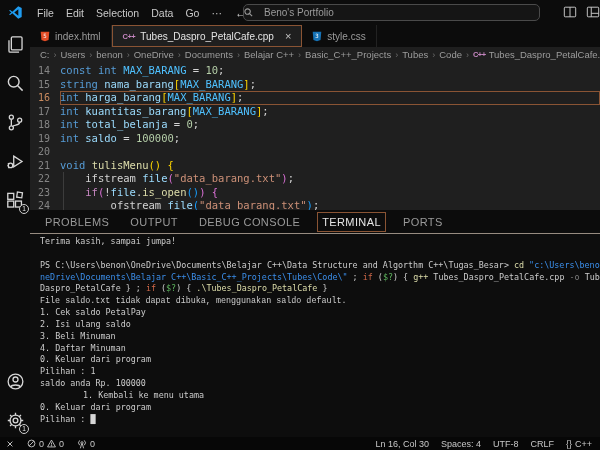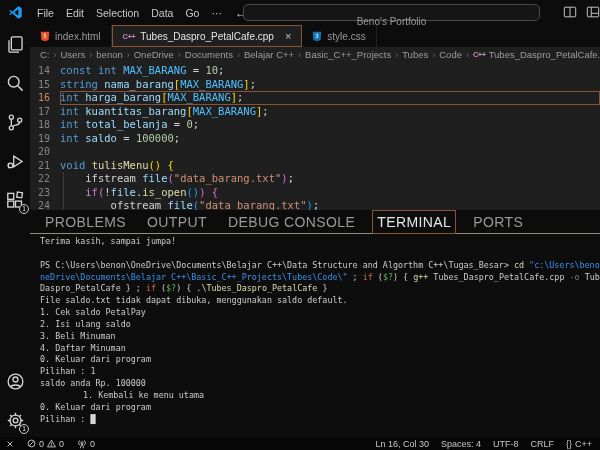--- a/index.html
+++ b/index.html
@@ -7,22 +7,22 @@
               font-family:"Liberation Sans", sans-serif; }
   .window { width:600px; height:450px; display:flex; flex-direction:column; background:#0a0a0a; }
 
   
   .titlebar { height:25px; flex:none; background:#0c0c0c; display:flex; align-items:center; position:relative; }
   .logo { margin:0 8px 0 8px; display:flex; }
   .menu-item { color:#c9c9c9; font-size:10.5px; padding:0 6px; cursor:default; }
   .nav-arrow { color:#c9c9c9; font-size:12px; padding:0 7px; }
   .command-center { position:absolute; left:243px; top:4px; width:297px; height:17px;
     border:1px solid #4a4a4a; border-radius:5px; background:#151515;
-    display:flex; align-items:center; justify-content:space-between; gap:11px;
-    color:#9b9b9b; font-size:10px;flex-direction:column; }
+    display:flex; align-items:center; justify-content:flex-start; gap:11px;
+    color:#9b9b9b; font-size:10px; }
   .tb-icons { position:absolute; left:563px; top:5px; display:flex; gap:9px; }
 
   
   .main { height:412px; flex:none; display:flex; }
   .activitybar { width:30px; flex:none; background:#0c0c0c; display:flex; flex-direction:column;
                  align-items:center; padding:8px 0 6px 0; gap:17px; }
   .ab-item { position:relative; width:22px; height:22px; display:flex; align-items:center; justify-content:center; }
   .ab-badge { position:absolute; right:-3px; bottom:-3px; width:10px; height:10px; border-radius:50%;
               border:1px solid #cfcfcf; background:#0c0c0c; color:#e8e8e8; font-size:6.5px;
               line-height:8px; text-align:center; }
@@ -54,21 +54,21 @@
                        color:#858585; font-size:10px; }
   .code-line .content { flex:1; position:relative; }
   .code-line.current .content { outline:1px solid var(--accent); outline-offset:-1px; }
   .code-line.current .gutter { color:var(--active-ln); }
   .code-line.guided .content::before { content:""; position:absolute; left:3px; top:0; bottom:0;
                                        width:1px; background:#3c3c3c; }
 
   
   .panel-header { height:24px; flex:none; background:#0c0c0c; display:flex; align-items:center;
                   gap:13px; padding-left:11px; border-bottom:1px solid var(--separator); }
-  .panel-tab { font-size:14px; color:#9a9a9a; letter-spacing:.4px; padding:3px 4px; white-space:nowrap; }
+  .panel-tab { font-size:11px; color:#9a9a9a; letter-spacing:.4px; padding:3px 4px; white-space:nowrap; }
   .panel-tab.active { color:#e6e6e6; border:1px solid var(--accent); }
 
   .terminal { flex:1; background:#0d0d0d; overflow:hidden; padding:2px 0 0 10px;
               font-family:"DejaVu Sans Mono", monospace; font-size:8.4px; }
   .term-line { height:11.85px; line-height:11.85px; white-space:pre; }
 
   
   .statusbar { height:13px; flex:none; background:#070707; display:flex; align-items:center;
                padding:0 8px 0 6px; font-size:9px; color:#c8c8c8; gap:13px; }
   .sb-item { display:flex; align-items:center; gap:3px; white-space:nowrap; }
@@ -261,21 +261,21 @@
         <span class="panel-tab">DEBUG CONSOLE</span>
         <span class="panel-tab active">TERMINAL</span>
         <span class="panel-tab">PORTS</span>
       </div>
       <div class="terminal">
           <div class="term-line"><span style="color: rgb(204, 204, 204);">Terima kasih, sampai jumpa!</span></div>
           <div class="term-line"></div>
           <div class="term-line"><span style="color: rgb(204, 204, 204);">PS C:\Users\benon\OneDrive\Documents\Belajar C++\Data Structure and Algorthm C++\Tugas_Besar&gt; </span><span style="color: rgb(220, 220, 170);">cd</span><span style="color: rgb(204, 204, 204);"> </span><span style="color: rgb(59, 142, 234);">"c:\Users\benon\O</span></div>
           <div class="term-line"><span style="color: rgb(59, 142, 234);">neDrive\Documents\Belajar C++\Basic_C++_Projects\Tubes\Code\"</span><span style="color: rgb(204, 204, 204);"> ; </span><span style="color: rgb(209, 105, 74);">if</span><span style="color: rgb(204, 204, 204);"> (</span><span style="color: rgb(95, 184, 95);">$?</span><span style="color: rgb(204, 204, 204);">) { </span><span style="color: rgb(220, 220, 170);">g++</span><span style="color: rgb(204, 204, 204);"> Tubes_Daspro_PetalCafe.cpp </span><span style="color: rgb(122, 122, 122);">-o</span><span style="color: rgb(204, 204, 204);"> Tubes_</span></div>
           <div class="term-line"><span style="color: rgb(204, 204, 204);">Daspro_PetalCafe } ; </span><span style="color: rgb(209, 105, 74);">if</span><span style="color: rgb(204, 204, 204);"> (</span><span style="color: rgb(95, 184, 95);">$?</span><span style="color: rgb(204, 204, 204);">) { </span><span style="color: rgb(220, 220, 170);">.\Tubes_Daspro_PetalCafe</span><span style="color: rgb(204, 204, 204);"> }</span></div>
-          <div class="term-line"><span style="color: rgb(204, 204, 204);">File saldo.txt tidak dapat dibuka, menggunakan saldo default.</span></div>
+          <div class="term-line"><span style="color: rgb(204, 204, 204); font-family: Liberation Mono, monospace;">File saldo.txt tidak dapat dibuka, menggunakan saldo default.</span></div>
           <div class="term-line"><span style="color: rgb(204, 204, 204);">1. Cek saldo PetalPay</span></div>
           <div class="term-line"><span style="color: rgb(204, 204, 204);">2. Isi ulang saldo</span></div>
           <div class="term-line"><span style="color: rgb(204, 204, 204);">3. Beli Minuman</span></div>
           <div class="term-line"><span style="color: rgb(204, 204, 204);">4. Daftar Minuman</span></div>
           <div class="term-line"><span style="color: rgb(204, 204, 204);">0. Keluar dari program</span></div>
           <div class="term-line"><span style="color: rgb(204, 204, 204);">Pilihan : 1</span></div>
           <div class="term-line"><span style="color: rgb(204, 204, 204); margin-top: 12px;">saldo anda Rp. 100000</span></div>
           <div class="term-line"><span style="color: rgb(204, 204, 204); margin-left: 43px;">1. Kembali ke menu utama</span></div>
           <div class="term-line"><span style="color: rgb(204, 204, 204);">0. Keluar dari program</span></div>
           <div class="term-line"><span style="color: rgb(204, 204, 204);">Pilihan : </span><span style="color: rgb(214, 214, 214);">█</span></div>

